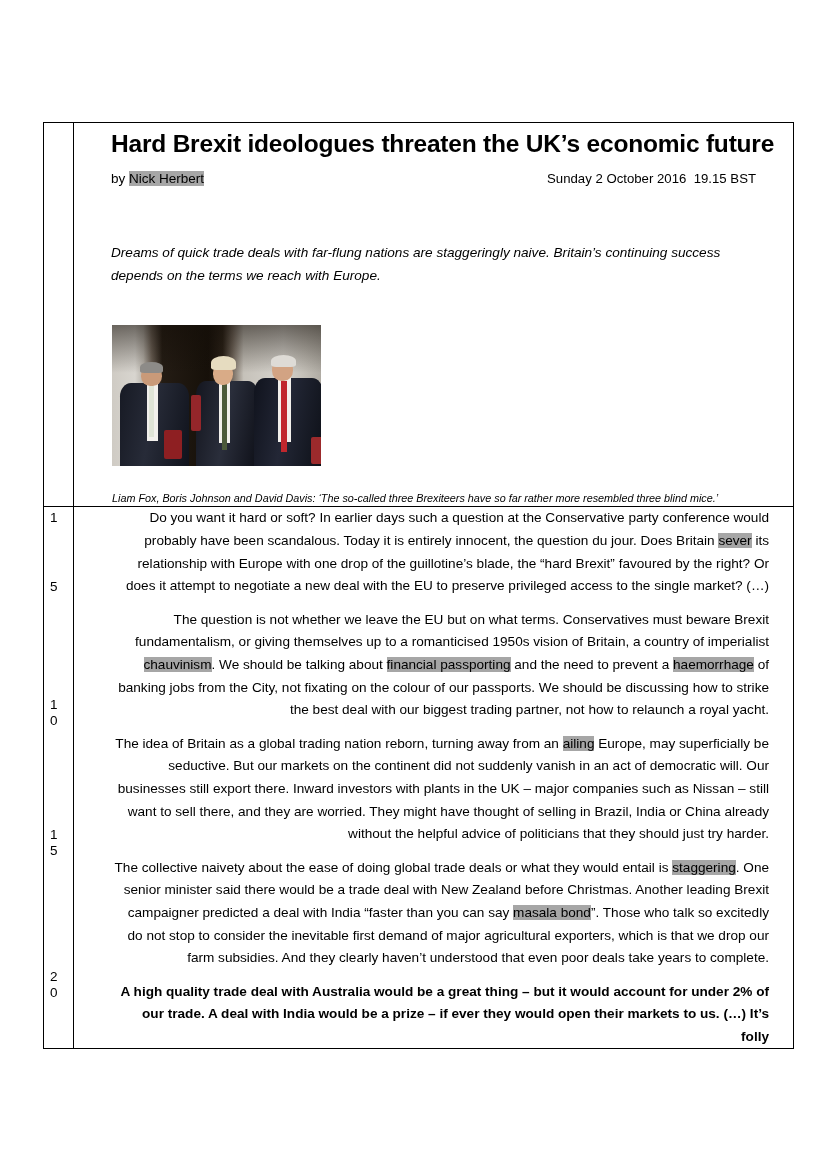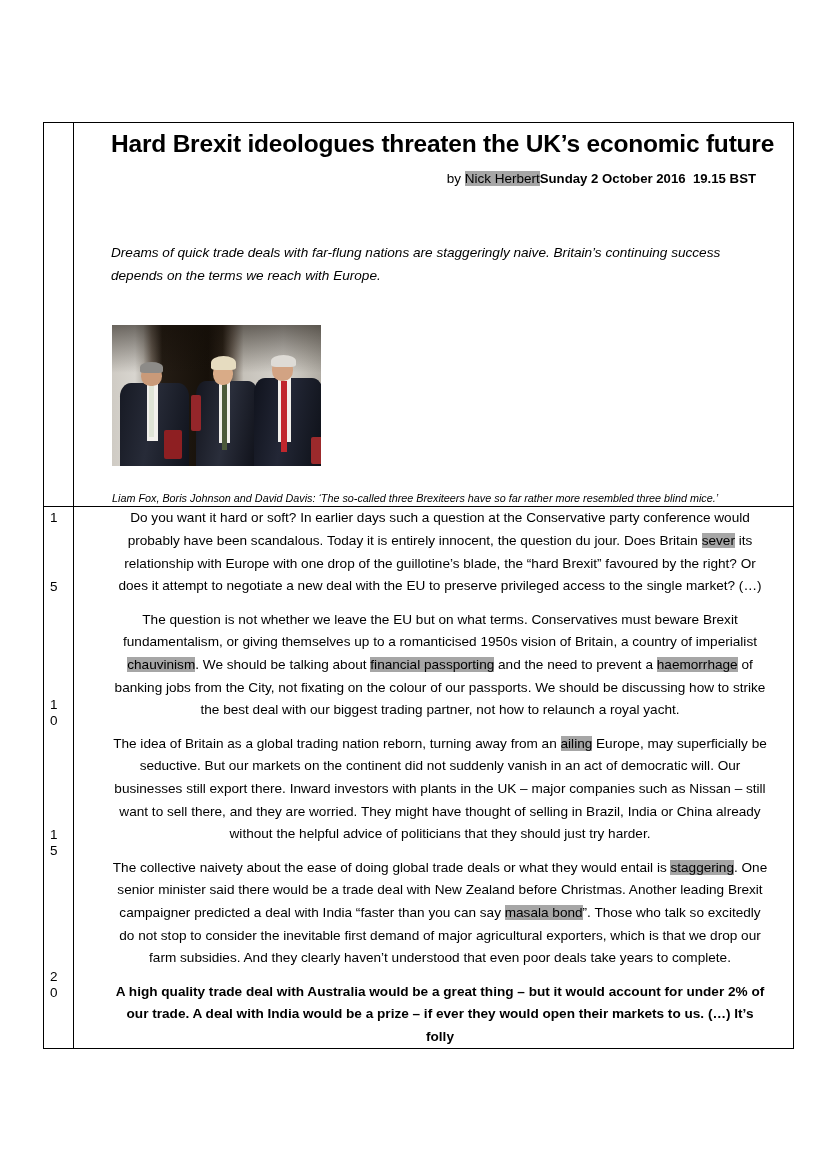--- a/index.html
+++ b/index.html
@@ -64,26 +64,26 @@
     font-weight: bold;
     letter-spacing: -0.2px;
     line-height: 1.2;
     margin: 0 0 0 37px;
     padding-top: 6px;
   }
 
   .byline-row {
     margin: 13px 37px 0 37px;
     display: flex;
-    justify-content: flex-end;
+    justify-content: space-between;
     align-items: baseline;
     font-size: 13.5px;
   }
   .byline { white-space: pre; }
-  .dateline { font-size: 13.2px; white-space: pre; font-weight: bold; }
+  .dateline { font-size: 13.2px; white-space: pre; }
 
   .standfirst {
     margin: 56px 37px 0 37px;
     font-size: 13.6px;
     font-style: italic;
     line-height: 1.65;
     max-width: 690px;
   }
 
   .photo-wrap {
@@ -168,21 +168,21 @@
 
   
   .body-cell { padding: 10px 0 10px 0; }
   .body-inner {
     margin: 0 24px 0 37px;
     font-size: 13.6px;
     line-height: 22.6px;
   }
   .body-inner p {
     margin: 0 0 11px 0;
-    text-align: center;
+    text-align: right;
   }
   .body-inner p:last-child { margin-bottom: 0; font-weight: bold; }
 
   .hl {
     background: #a6a6a6;
     color: #000;
   }
 </style>
 </head>
 <body>

